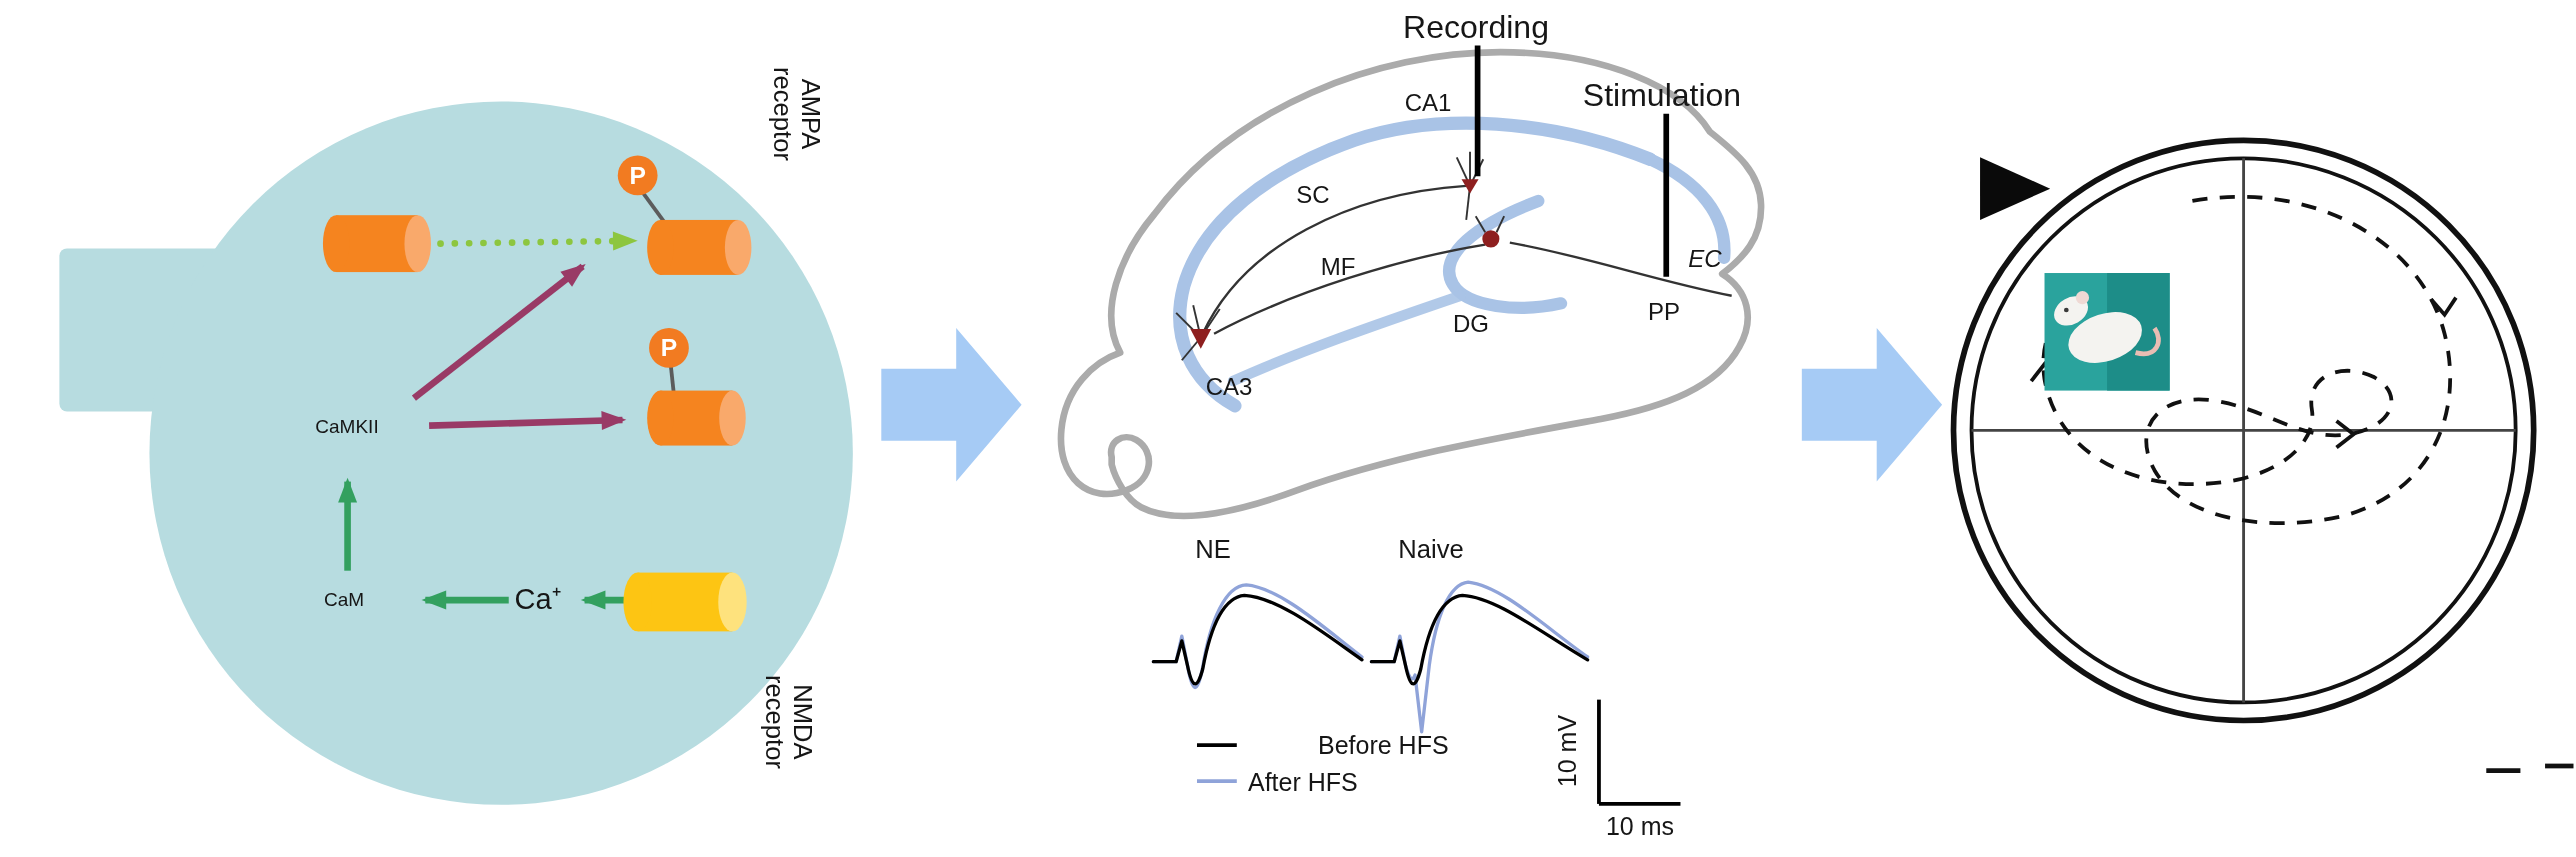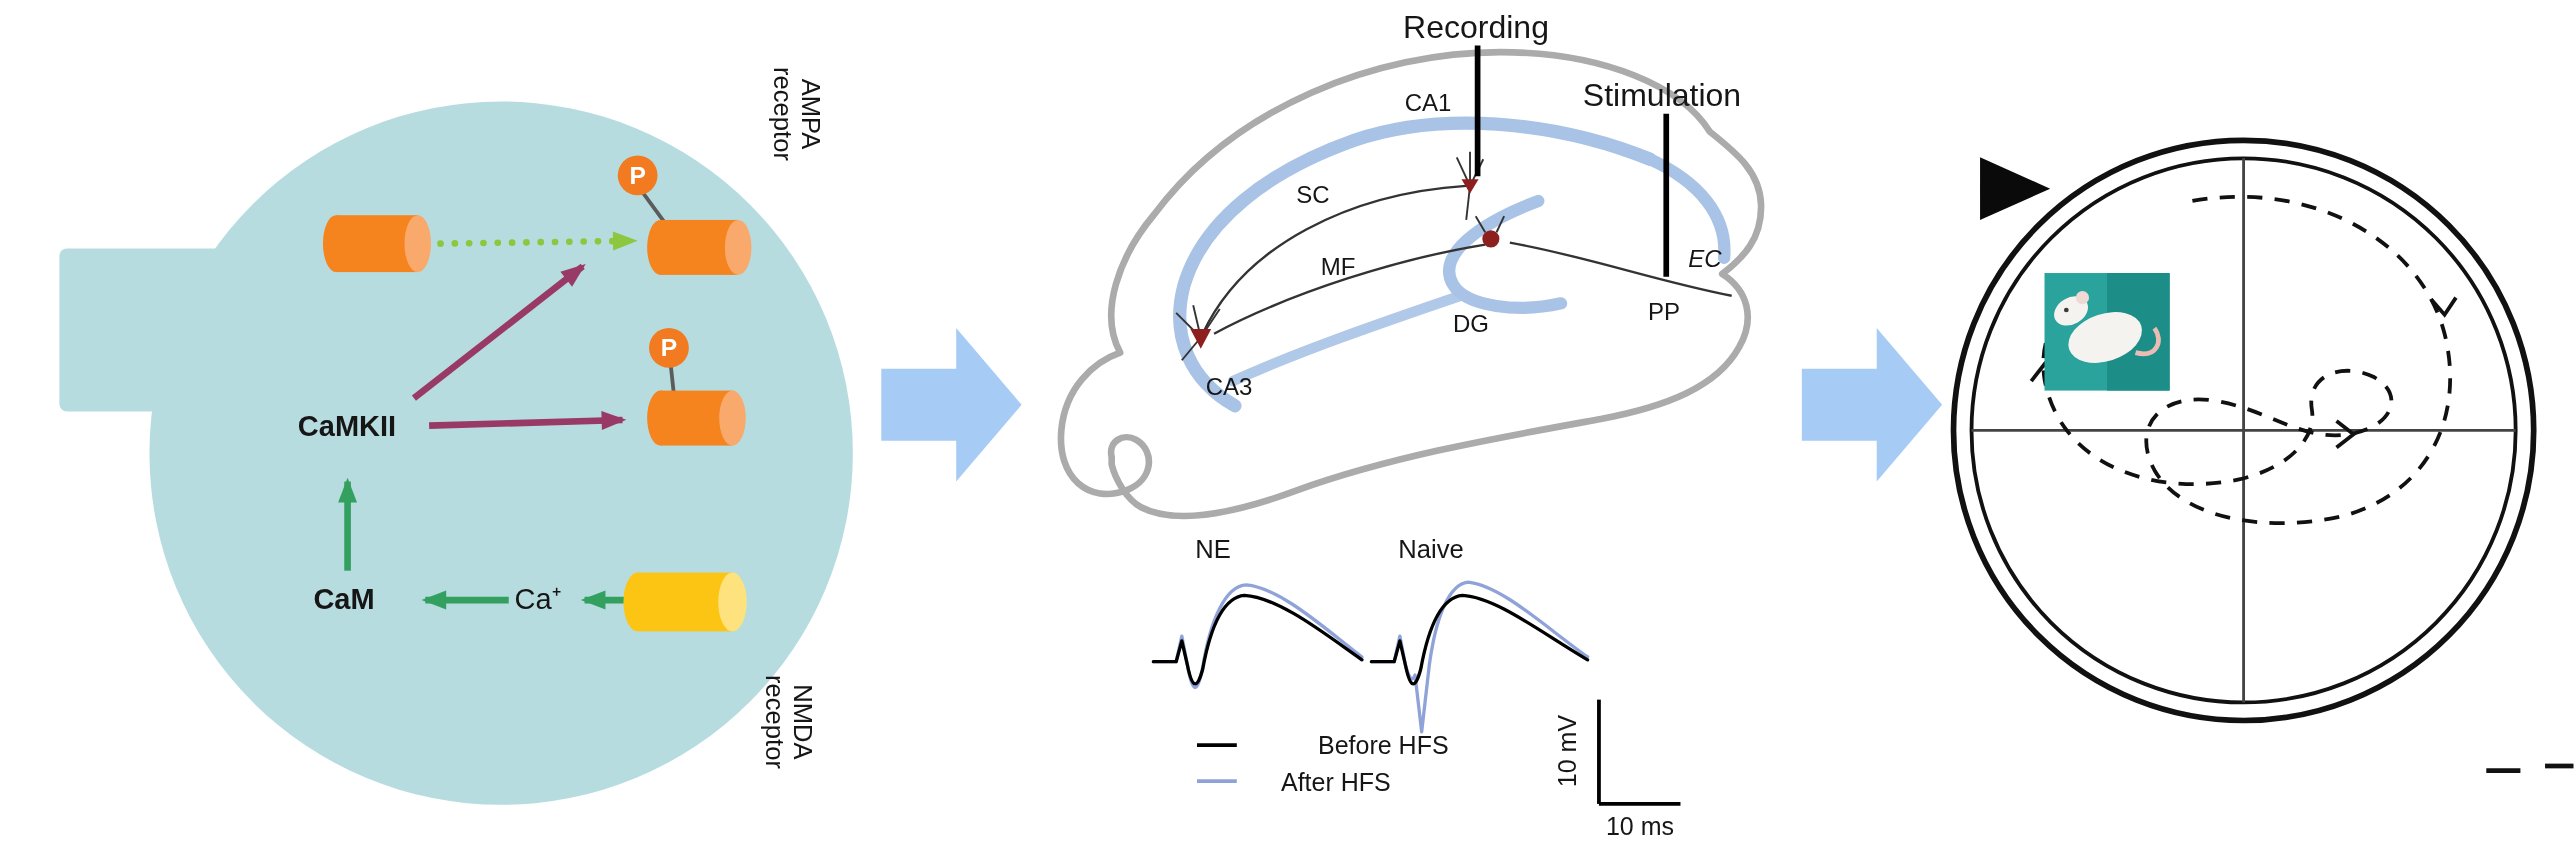--- a/index.html
+++ b/index.html
@@ -5,21 +5,21 @@
   html,body{margin:0;padding:0;background:#ffffff;}
   .canvas{position:relative;width:2576px;height:857px;background:#ffffff;overflow:hidden;
           font-family:"Liberation Sans",sans-serif;}
   .layer{position:absolute;left:0;top:0;}
   .lbl{position:absolute;transform:translate(-50%,-50%);color:#161616;white-space:nowrap;
        font-family:"Liberation Sans",sans-serif;line-height:1.08;}
   .lbl.left{transform:translate(0,-50%);}
   .lbl.rot90{transform:translate(-50%,-50%) rotate(90deg);text-align:center;}
   .lbl.rot270{transform:translate(-50%,-50%) rotate(-90deg);}
   .lbl.two span{display:block;}
-  .f31{font-size:29px;font-weight:bold;} .f30{font-size:29px;} .f28{font-size:32px;} .f27{font-size:25.6px;}
+  .f31{font-size:19px;} .f30{font-size:29px;} .f28{font-size:32px;} .f27{font-size:25.6px;}
   .f26{font-size:25px;} .f25{font-size:24px;}
   .pbadge{font:bold 26px "Liberation Sans",sans-serif;fill:#ffffff;}
 </style>
 </head>
 <body>
 
 <div class="canvas">
 
   <svg class="layer" width="2576" height="857" viewBox="0 0 2716 904">
     <defs>
@@ -195,18 +195,18 @@
   <div class="lbl f25" style="left:1313px;top:195px;">SC</div>
   <div class="lbl f25" style="left:1338px;top:267px;">MF</div>
   <div class="lbl f25" style="left:1471px;top:284px;margin-top:40px;">DG</div>
   <div class="lbl f25" style="left:1705px;top:259px;font-style:italic;">EC</div>
   <div class="lbl f25" style="left:1664px;top:312px;">PP</div>
   <div class="lbl f25" style="left:1229px;top:387px;">CA3</div>
 
   <div class="lbl f27" style="left:1213px;top:550px;">NE</div>
   <div class="lbl f27" style="left:1431px;top:550px;">Naive</div>
   <div class="lbl left f26" style="left:1318px;top:745px;text-align:center;">Before HFS</div>
-  <div class="lbl left f26" style="left:1248px;top:782px;margin-left:33px;">After HFS</div>
+  <div class="lbl left f26" style="left:1248px;top:782px;">After HFS</div>
   <div class="lbl rot270 f26" style="left:1567px;top:751px;">10 mV</div>
   <div class="lbl f26" style="left:1640px;top:826px;">10 ms</div>
 
 </div>
 
 
 </body></html>

